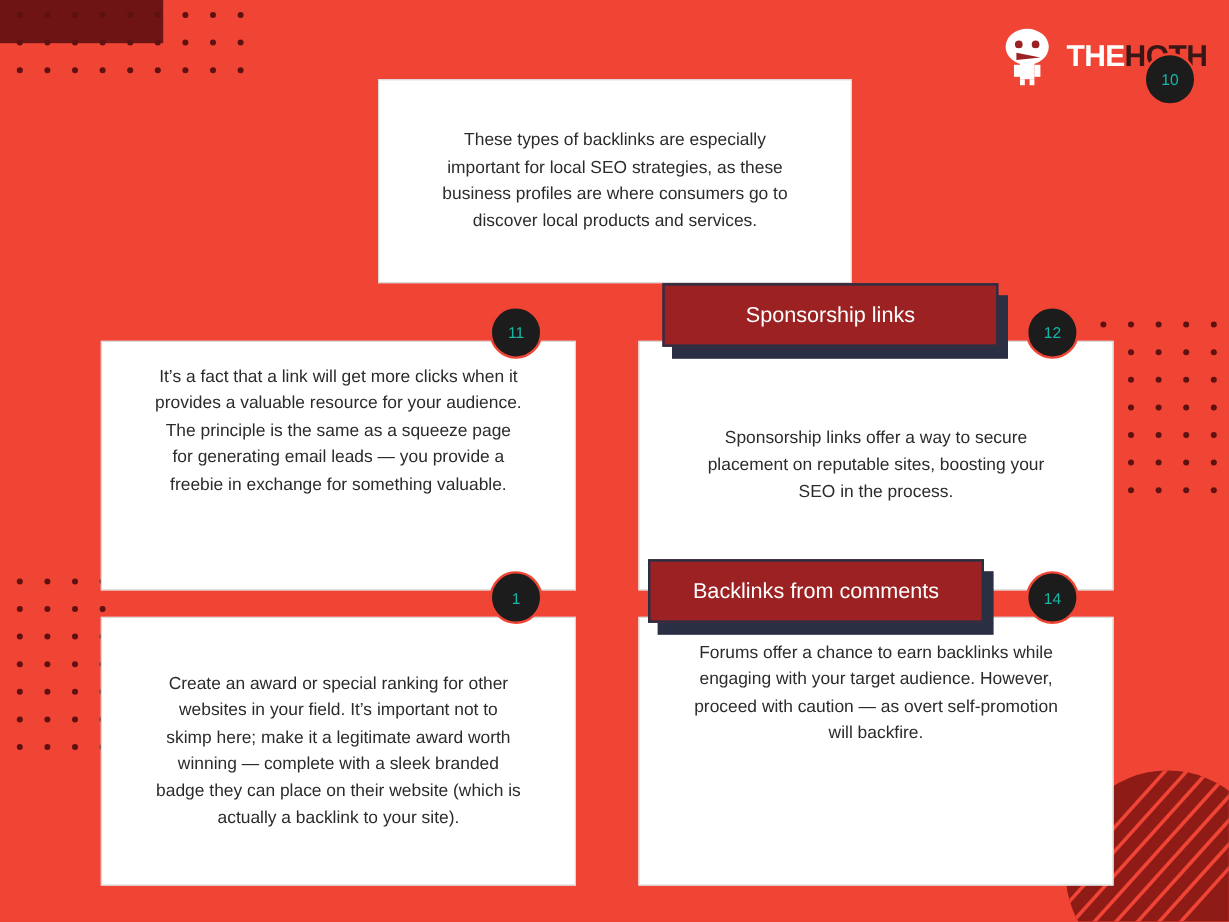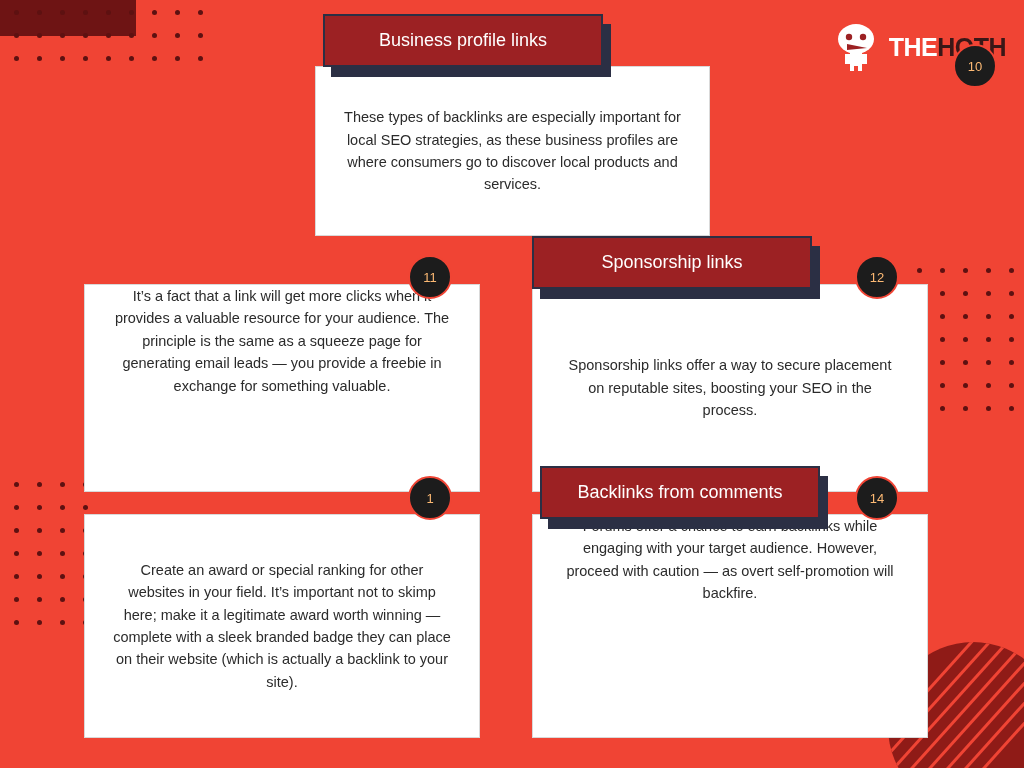--- a/index.html
+++ b/index.html
@@ -130,31 +130,31 @@
     background: #ffffff;
     border: 1px solid #d9d9d9;
     box-sizing: border-box;
     color: #2b2b2b;
     font-size: 14.5px;
     line-height: 1.55;
     text-align: center;
     z-index: 2;
   }
   .card-body p {
-    margin: 0;
+    margin: 18px;
     padding: 0 26px;
   }
   .badge {
     position: absolute;
     width: 40px;
     height: 40px;
     border-radius: 50%;
     background: #1c1c1c;
     border: 2px solid #f04434;
-    color: #fdba74;
+    color: #14b8a6;
     font-size: 13px;
     display: flex;
     align-items: center;
     justify-content: center;
     z-index: 6;
   }
 
   
   #card-10 { left: 315px; top: 14px; width: 395px; height: 208px; }
   #card-10 .card-body { position: absolute; left: 0; top: 52px; width: 395px; height: 170px; display: flex; align-items: center; }
@@ -162,21 +162,21 @@
   #card-10 .badge { left: 325px; top: 30px; }
 
   
   #card-11 { left: 84px; top: 236px; width: 396px; height: 220px; }
   #card-11 .card-body { position: absolute; left: 0; top: 48px; width: 396px; height: 208px; display: flex; align-items: flex-start; }
   #card-11 .card-header-wrap { left: 8px; top: 0; width: 280px; }
 
   
   #card-12 { left: 532px; top: 236px; width: 396px; height: 220px; }
   #card-12 .card-body { position: absolute; left: 0; top: 48px; width: 396px; height: 208px; display: flex; align-items: center; }
-  #card-12 .card-header-wrap { left: 0; top: 0; width: 280px; }
+  #card-12 .card-header-wrap { left: 20px; top: 0; width: 280px; }
 
   
   #card-13 { left: 84px; top: 466px; width: 396px; height: 224px; }
   #card-13 .card-body { position: absolute; left: 0; top: 48px; width: 396px; height: 224px; display: flex; align-items: center; }
   #card-13 .card-header-wrap { left: 8px; top: 0; width: 280px; }
 
   
   #card-14 { left: 532px; top: 466px; width: 396px; height: 224px; }
   #card-14 .card-body { position: absolute; left: 0; top: 48px; width: 396px; height: 224px; display: flex; align-items: flex-start; }
   #card-14 .card-header-wrap { left: 8px; top: 0; width: 280px; }
@@ -314,24 +314,20 @@
   </span>
   <span class="logo-text">
     <span>THE</span><span class="dark">HOTH</span>
   </span>
 </div>
 
 <div class="card" id="card-10">
   <div class="card-body">
     <p>These types of backlinks are especially important for local SEO strategies, as these business profiles are where consumers go to discover local products and services.</p>
   </div>
-  <div class="card-header-wrap">
-    <div class="card-shadow"></div>
-    <div class="card-header">Business profile links</div>
-  </div>
   <div class="badge badge-10">10</div>
 </div>
 
 <div class="card" id="card-11">
   <div class="card-body">
     <p>It’s a fact that a link will get more clicks when it provides a valuable resource for your audience. The principle is the same as a squeeze page for generating email leads — you provide a freebie in exchange for something valuable.</p>
   </div>
 </div>
 <div class="badge" style="left:408px; top:255px;">11</div>
 

